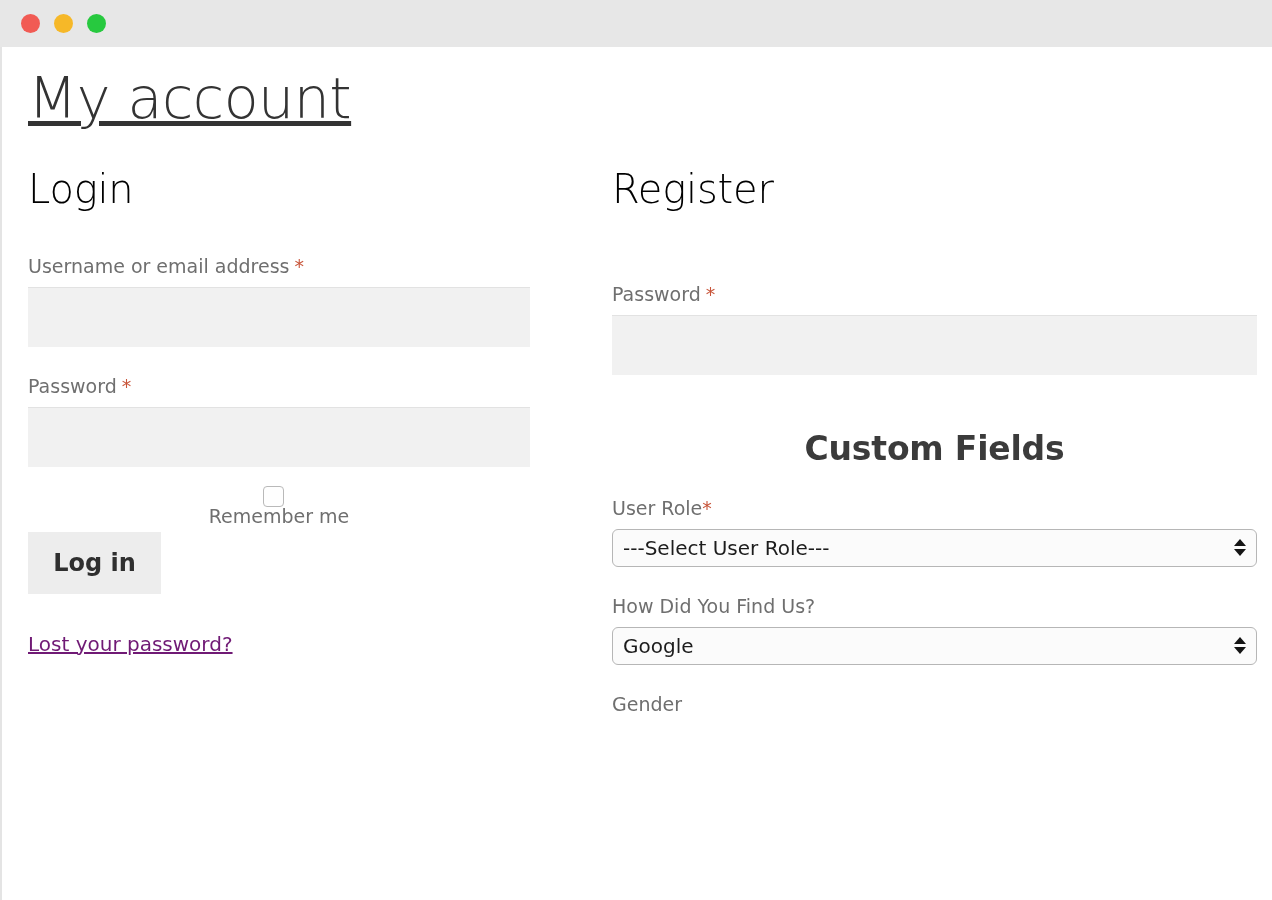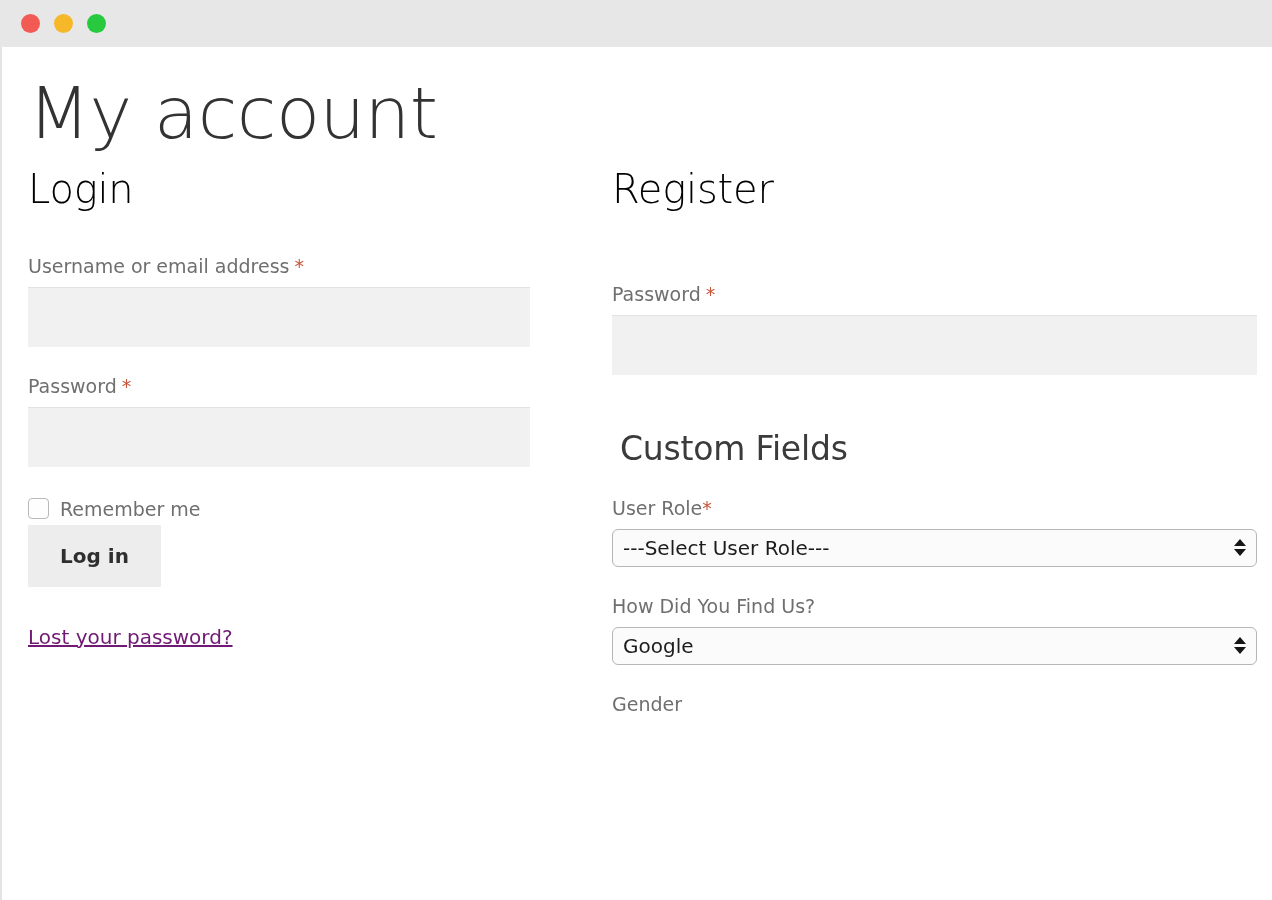--- a/index.html
+++ b/index.html
@@ -54,53 +54,55 @@
     background: #ffffff;
     border-left: 2px solid #e4e4e4;
     box-sizing: border-box;
     overflow: hidden;
   }
 
   
   .page-title {
     position: absolute;
     left: 26px;
-    top: 27px;
-    font-size: 72px;
+    top: 20px;
+    font-size: 57px;
     line-height: 1.1;
     font-weight: 300;
     color: #333333;
     letter-spacing: -0.5px;
     white-space: nowrap;
+    text-decoration: underline;
   }
 
   .col {
     position: absolute;
     top: 120px;
   }
   .col-login    { left: 26px;  width: 502px; }
   .col-register { left: 610px; width: 645px; }
 
   .section-heading {
     font-size: 40px;
     font-weight: 300;
     color: #000000;
     line-height: 1.1;
     margin: 0 0 44px 0;
     letter-spacing: -0.2px;
     white-space: nowrap;
   }
   .sub-heading {
     font-size: 33px;
-    font-weight: 400;
+    font-weight: 700;
     color: #3b3b3b;
     line-height: 1.1;
-    margin: 0 0 30px 8px;
+    margin: 0 0 30px 0;
     letter-spacing: -0.2px;
     white-space: nowrap;
+    text-align: center;
   }
 
   .field { margin-bottom: 0; }
   .field-label {
     font-size: 19px;
     color: #6f6f6f;
     line-height: 1.2;
     margin-bottom: 9px;
     white-space: nowrap;
   }
@@ -126,23 +128,24 @@
     border-radius: 0;
     -webkit-appearance: none;
     appearance: none;
   }
   .gap-28 { height: 28px; }
   .gap-56 { height: 56px; }
 
   
   .remember-row {
     display: flex;
-    align-items: flex-end;
-    margin-top: 31px;
+    align-items: center;
+    margin-top: 19px;
     margin-bottom: 0;
+    flex-direction: column;
   }
   .cb {
     width: 21px;
     height: 21px;
     border: 1px solid #b9b9b9;
     border-radius: 4px;
     background: #fefefe;
     box-sizing: border-box;
     margin: 0 11px 0 0;
     -webkit-appearance: none;
@@ -159,21 +162,21 @@
   .login-btn {
     display: block;
     margin-top: 6px;
     padding: 0 24px;
     height: 62px;
     min-width: 133px;
     background: #ededed;
     border: none;
     border-radius: 0;
     font-family: "DejaVu Sans", sans-serif;
-    font-size: 20px;
+    font-size: 24px;
     font-weight: bold;
     color: #2f2f2f;
     text-align: center;
     cursor: pointer;
     outline: none;
     -webkit-appearance: none;
     appearance: none;
   }
 
   .lost-link {

